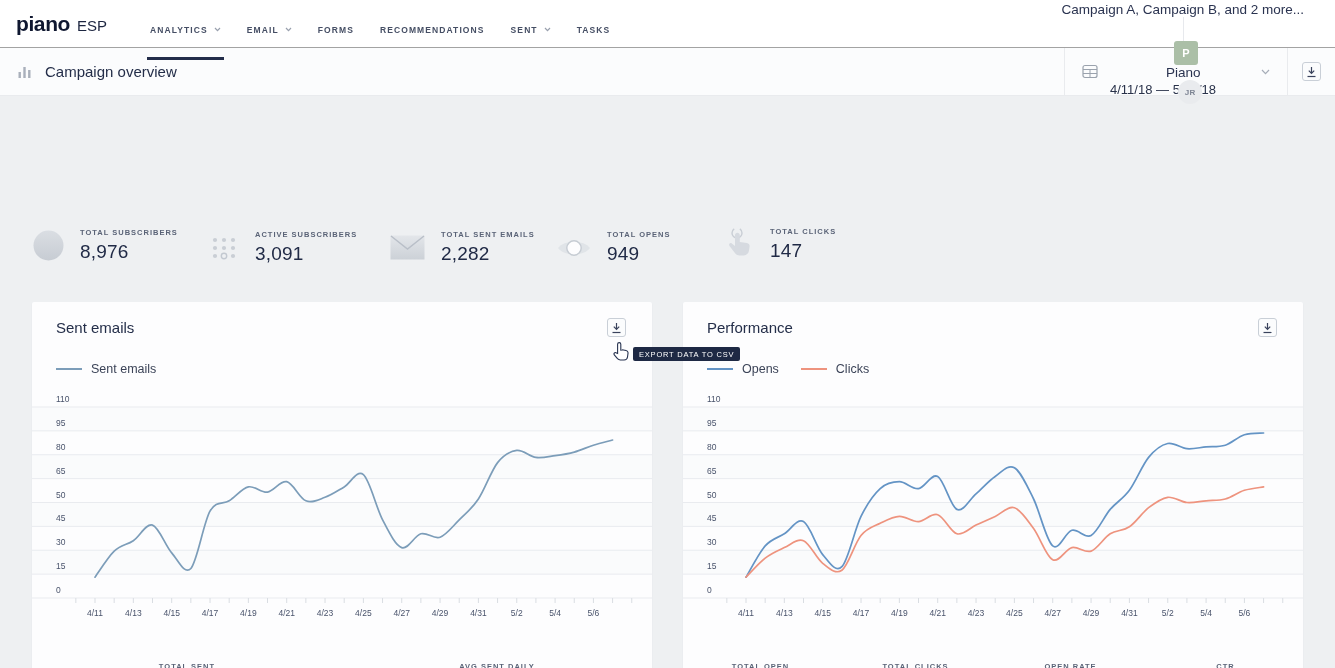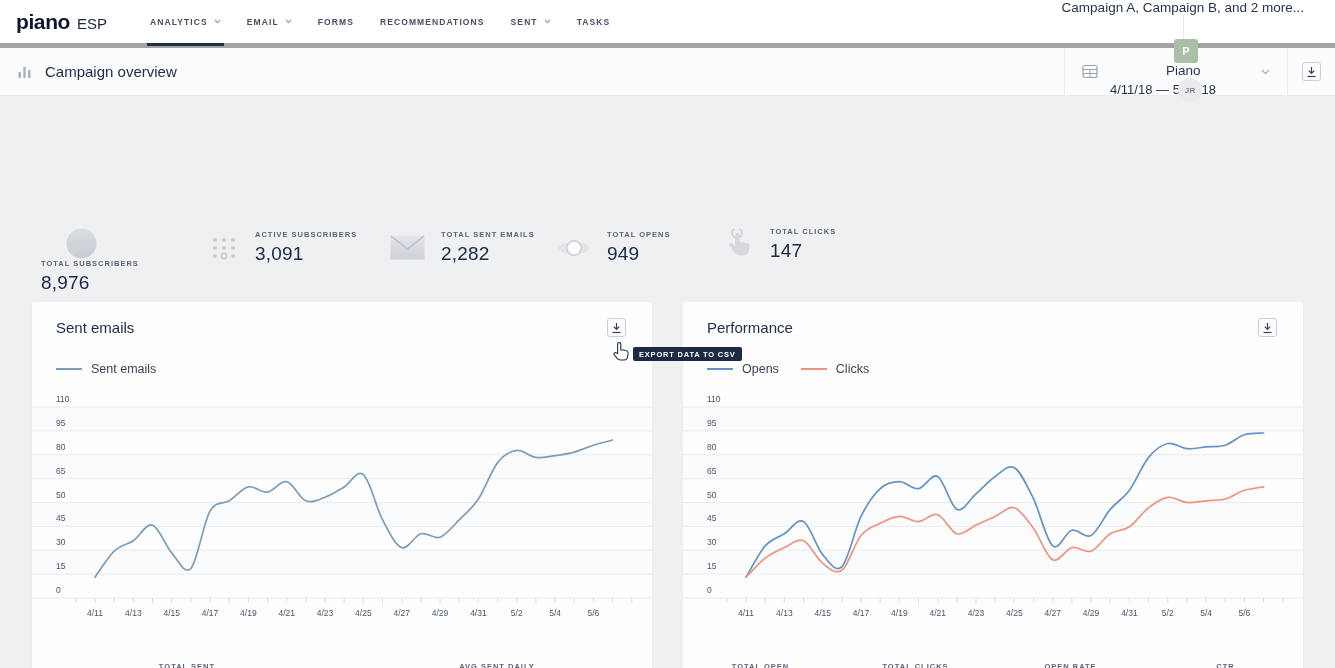--- a/index.html
+++ b/index.html
@@ -1,26 +1,26 @@
 <!DOCTYPE html>
 <html><head>
 <meta charset="utf-8">
 <style>
   * { margin:0; padding:0; box-sizing:border-box; }
   html,body { width:1335px; height:668px; }
   body { font-family:"Liberation Sans", sans-serif; background:#eef0f2; overflow:hidden; }
   .app { position:relative; width:1335px; height:668px; }
 
   
-  .topbar { height:48px; background:#ffffff; display:flex; align-items:center; padding:0 16px; border-bottom:5px solid #a3a3a3; position:relative; z-index:3; }
+  .topbar { height:48px; background:#ffffff; display:flex; align-items:center; padding:0 16px; border-bottom:1px solid #a3a3a3; position:relative; z-index:3; }
   .logo { display:flex; align-items:baseline; cursor:pointer; margin-right:30px; }
   .logo-piano { font-size:21px; font-weight:bold; letter-spacing:-0.4px; color:#0f1730; }
   .logo-esp { font-size:15px; color:#1c2540; margin-left:7px; }
   .nav { display:flex; height:48px; }
-  .nav-item { position:relative; display:flex; align-items:center; height:48px; padding:0 13px; cursor:pointer; }
+  .nav-item { position:relative; display:flex; align-items:center; height:60px; padding:0 13px; cursor:pointer; }
   .nav-item span.lbl { font-size:8.5px; font-weight:bold; letter-spacing:1.1px; color:#454e64; }
   .nav-item svg { margin-left:6px; }
   .nav-item.active::after { content:""; position:absolute; left:10px; right:10px; bottom:0; height:3px; background:#232d4a; }
   .topbar-right { margin-left:auto; display:flex; align-items:center;flex-direction:column; }
   .plus-btn { width:20px; height:20px; border-radius:50%; background:#222d4b; display:flex; align-items:center; justify-content:center; cursor:pointer; margin-right:16px; }
   .vdiv { width:1px; height:24px; background:#e7e9ed; margin-right:14px; }
   .megaphone { margin-right:9px; display:flex; }
   .campaign-text { font-size:13.5px; color:#2a3350; margin-right:15px; cursor:pointer; white-space:nowrap; }
   .acct-chip { width:24px; height:24px; border-radius:3px; background:#abbfa7; color:#fff; font-size:11px; font-weight:bold; display:flex; align-items:center; justify-content:center; margin-right:9px; cursor:pointer; }
   .acct-name { font-size:13.5px; color:#2a3350; margin-right:14px; cursor:pointer; }
@@ -39,37 +39,37 @@
   .ph-dl-wrap { width:47px; display:flex; justify-content:center; }
 
   
   .main { position:relative; height:572px; background:#eef0f2; }
 
   .stat { position:absolute; top:134px; display:flex; align-items:center; }
   .stat .icon-box { display:flex; align-items:center; justify-content:center; }
   .stat .txt { margin-left:16px; }
   .stat-label { font-size:7.5px; font-weight:bold; letter-spacing:1px; color:#5a6377; }
   .stat-value { font-size:19px; color:#202a46; margin-top:4px; letter-spacing:.2px; }
-  .stat-1 { left:25px; top:132px;flex-direction:column; } .stat-2 { left:211px; } .stat-3 { left:390px; } .stat-4 { left:557px; } .stat-5 { left:724px; top:130px; }
+  .stat-1 { left:33px; top:132px; } .stat-2 { left:211px; } .stat-3 { left:390px; } .stat-4 { left:557px; } .stat-5 { left:724px; top:130px; }
 
   .card { position:absolute; top:206px; width:620px; height:429px; background:#fdfdfe; border-radius:2px; box-shadow:0 1px 2px rgba(40,50,80,.05); }
   .card-left { left:32px; } .card-right { left:683px; }
   .card-title { position:absolute; left:24px; top:17px; font-size:15px; color:#242e49; }
   .card-dl { position:absolute; right:26px; top:16px; }
   .legend { position:absolute; left:24px; top:60px; display:flex; align-items:center; gap:22px; }
   .legend-entry { display:flex; align-items:center; }
   .legend-line { width:26px; height:2px; background:#7c9db9; }
   .legend-label { font-size:12.5px; color:#3c4458; margin-left:9px; }
   svg.chart { position:absolute; left:0; top:88px; font-family:"Liberation Sans", sans-serif; }
   .card-footer { position:absolute; left:0; right:0; top:360px; display:flex; }
   .cf-item { flex:1; text-align:center; }
   .cf-label { font-size:7.5px; font-weight:bold; letter-spacing:1px; color:#5a6377; }
 
   .cursor-wrap { position:absolute; left:581px; top:39px; z-index:6; display:flex; align-items:flex-start; }
-  .tooltip { margin-left:4px; margin-top:6px; background:#1e2944; color:#ffffff; font-size:7.5px; font-weight:bold; letter-spacing:.8px; padding:3px 6px 2px 6px; border-radius:2px; white-space:nowrap; }
+  .tooltip { margin-left:4px; margin-top:6px; background:#1e2944; color:#ffffff; font-size:7.5px; font-weight:normal; letter-spacing:.8px; padding:3px 6px 2px 6px; border-radius:2px; white-space:nowrap; }
 </style>
 </head>
 <body>
 
 <div class="app">
 
   <header class="topbar">
     <div class="logo">
       <span class="logo-piano">piano</span>
       <span class="logo-esp">ESP</span>

